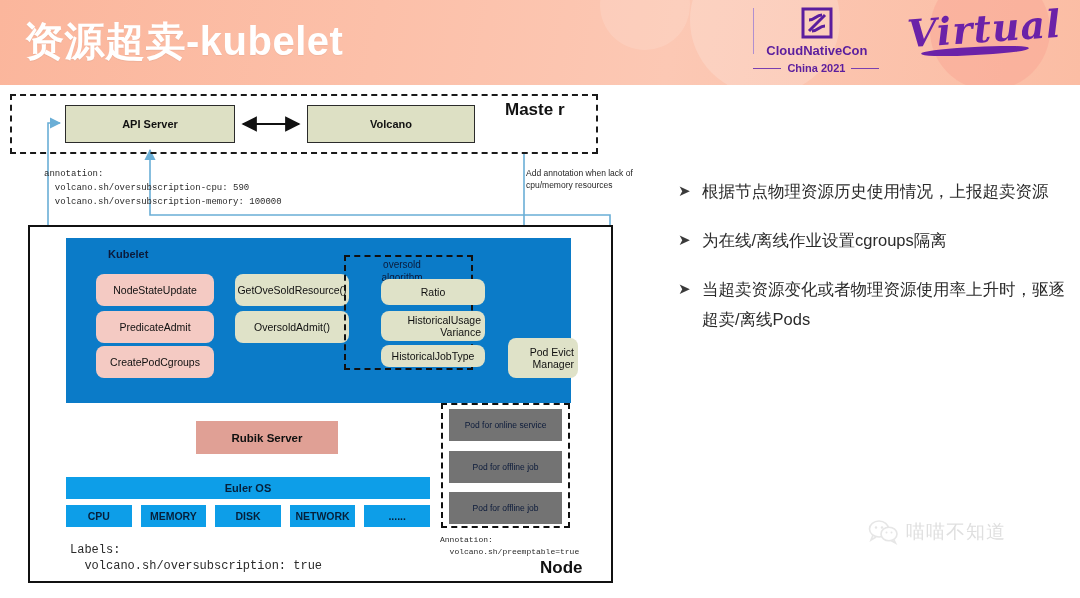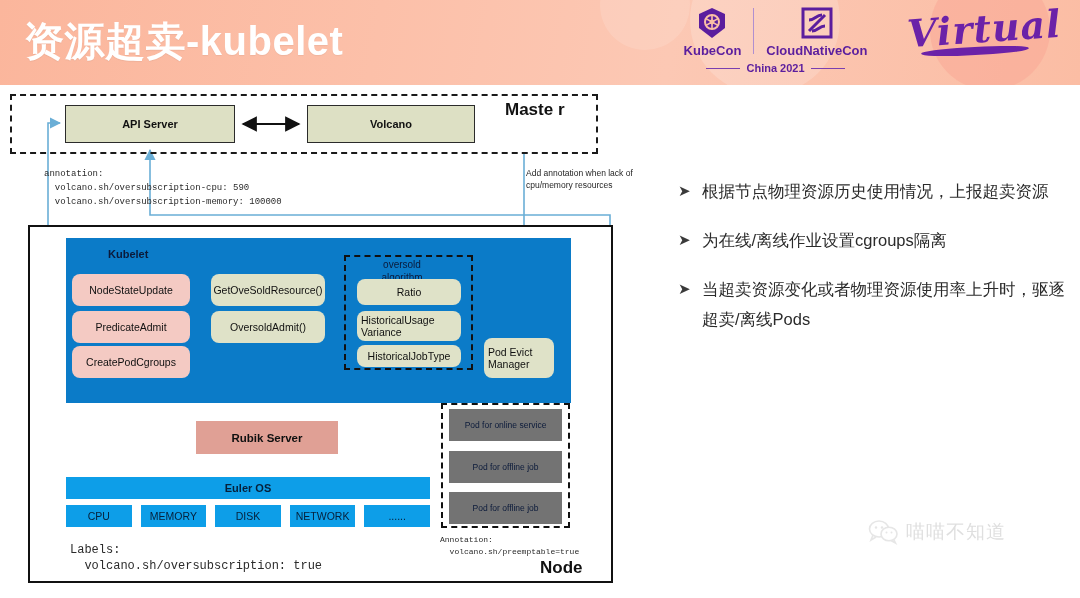--- a/index.html
+++ b/index.html
@@ -104,22 +104,22 @@
 
   
   .kubelet-box{
     position:absolute;left:66px;top:238px;width:505px;height:165px;background:#0b7bc8;
   }
   .kubelet-title{
     position:absolute;left:108px;top:248px;font-size:11px;font-weight:bold;color:#0b1a3a;
   }
   .pill{
     position:absolute;box-sizing:border-box;border-radius:8px;
-    display:flex;align-items:center;justify-content:center;text-align:left;
-    font-size:10.5px;color:#101010;line-height:12px;padding:0 4px;
+    display:flex;align-items:center;justify-content:center;text-align:right;
+    font-size:10.5px;color:#101010;line-height:12px;padding:0 4px;margin-left:24px;
   }
   .pink{background:#f4cac3;}
   .olive{background:#dfe2c8;}
 
   .p-nsu{left:72px;top:274px;width:118px;height:32px;}
   .p-pa{left:72px;top:311px;width:118px;height:32px;}
   .p-cpc{left:72px;top:346px;width:118px;height:32px;}
   .p-gos{left:211px;top:274px;width:114px;height:32px;}
   .p-oa{left:211px;top:311px;width:114px;height:32px;}
   .p-sql{left:211px;top:346px;width:114px;height:32px;}
@@ -144,21 +144,21 @@
     font-size:11.5px;font-weight:bold;color:#101010;
   }
   .euler{
     position:absolute;left:66px;top:477px;width:364px;height:22px;background:#0d9ee8;
     display:flex;align-items:center;justify-content:center;
     font-size:11px;font-weight:bold;color:#06203a;
   }
   .res-row{position:absolute;left:66px;top:505px;width:364px;height:22px;display:flex;gap:9px;}
   .res{
     flex:1;background:#0d9ee8;display:flex;align-items:center;justify-content:center;
-    font-size:10.5px;font-weight:normal;color:#06203a;
+    font-size:10.5px;font-weight:bold;color:#06203a;
   }
 
   
   .pods-dash{
     position:absolute;left:441px;top:403px;width:129px;height:125px;
     border:2px dashed #111;box-sizing:border-box;
   }
   .pod{
     position:absolute;left:449px;width:113px;height:32px;background:#737373;
     display:flex;align-items:center;justify-content:center;
@@ -196,38 +196,20 @@
 
   <div class="header">
     <div class="hdr-blob b3"></div>
     <div class="hdr-blob b1"></div>
     <div class="hdr-blob b2"></div>
 
     <div class="slide-title">资源超卖-kubelet</div>
 
     <div class="logos">
       <div class="logo-group">
-        <div class="kubecon-block">
-          <div class="logo-mark">
-            <svg width="34" height="34" viewBox="0 0 34 34" aria-hidden="true">
-              <path d="M17 2 L30 8 L30 22 L17 32 L4 22 L4 8 Z" fill="#5b1e9e"></path>
-              <circle cx="17" cy="16" r="7" fill="none" stroke="#fbc0a6" stroke-width="2"></circle>
-              <circle cx="17" cy="16" r="2.4" fill="#fbc0a6"></circle>
-              <g stroke="#fbc0a6" stroke-width="1.6">
-                <line x1="17" y1="16" x2="17" y2="9"></line>
-                <line x1="17" y1="16" x2="23" y2="12.6"></line>
-                <line x1="17" y1="16" x2="23" y2="19.4"></line>
-                <line x1="17" y1="16" x2="17" y2="23"></line>
-                <line x1="17" y1="16" x2="11" y2="19.4"></line>
-                <line x1="17" y1="16" x2="11" y2="12.6"></line>
-              </g>
-            </svg>
-          </div>
-          <div class="logo-word">KubeCon</div>
-        </div>
 
         <div class="logo-sep"></div>
 
         <div class="cncon-block">
           <div class="logo-mark">
             <svg width="34" height="34" viewBox="0 0 34 34" aria-hidden="true">
               <rect x="3" y="3" width="28" height="28" fill="none" stroke="#5b1e9e" stroke-width="3"></rect>
               <path d="M9 25 L25 9" stroke="#5b1e9e" stroke-width="3" fill="none"></path>
               <path d="M9 14 C15 14 16 9 22 9" stroke="#5b1e9e" stroke-width="3" fill="none"></path>
               <path d="M12 25 C18 25 19 20 25 20" stroke="#5b1e9e" stroke-width="3" fill="none"></path>

